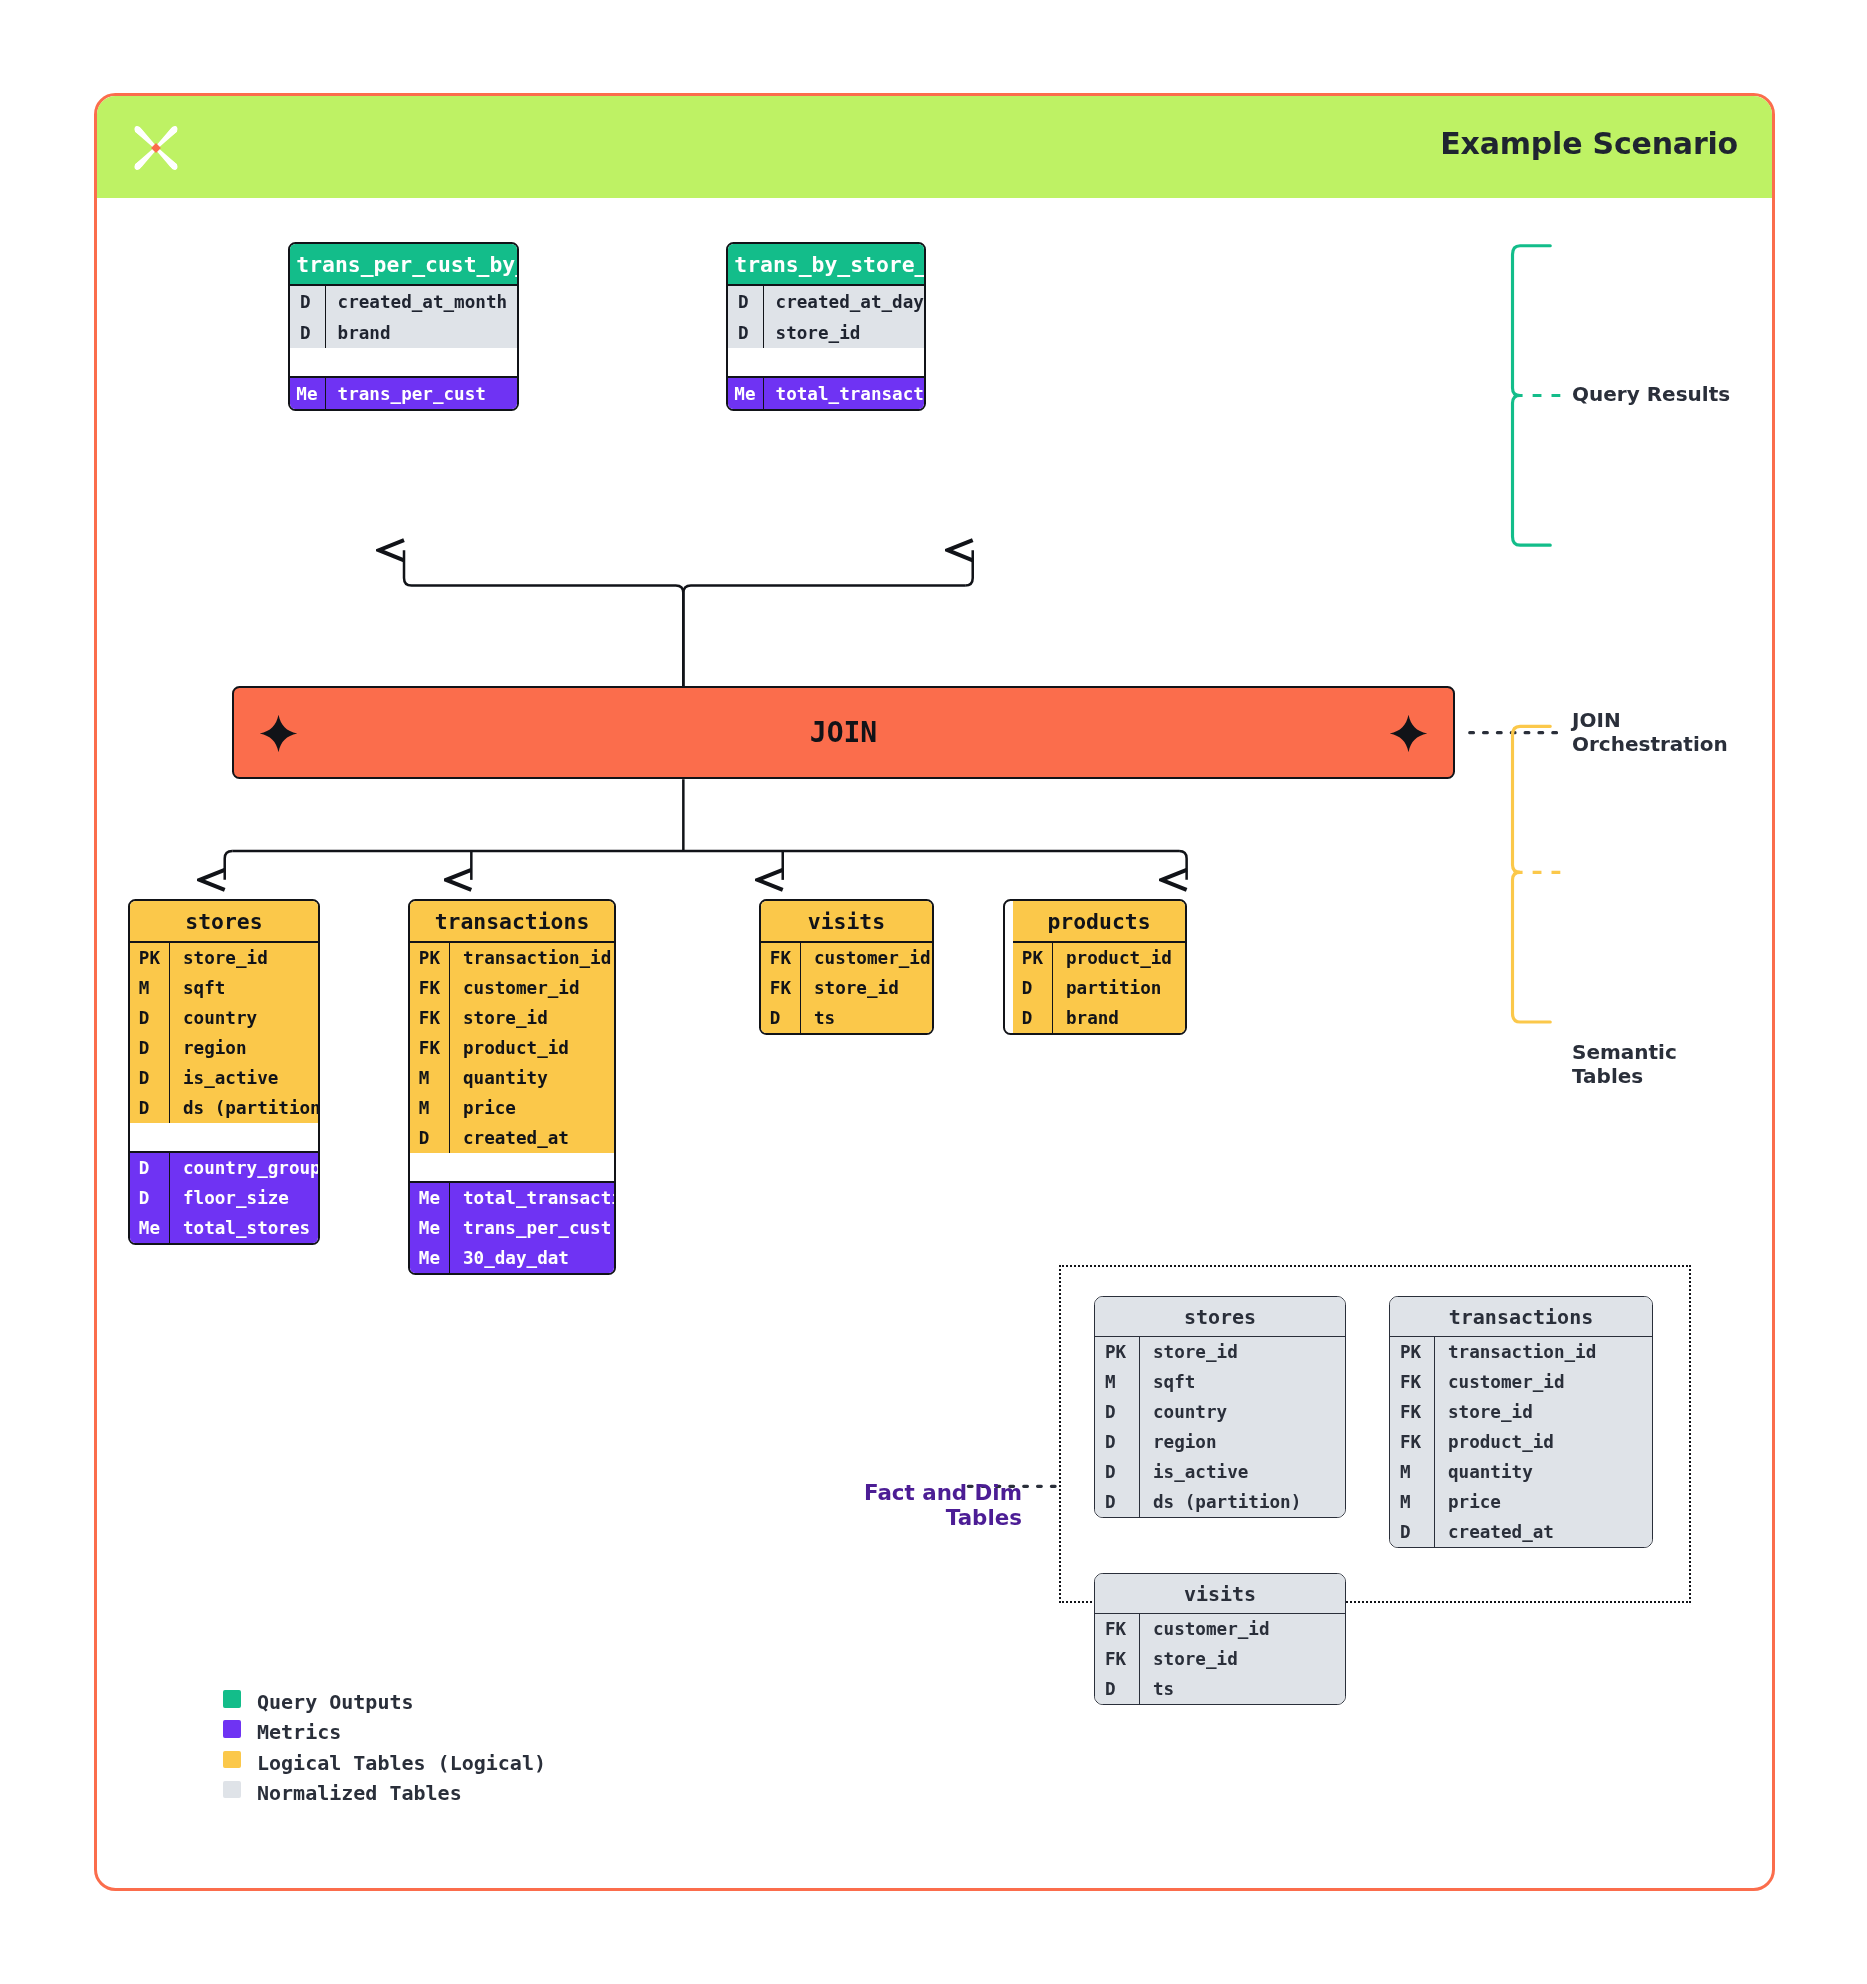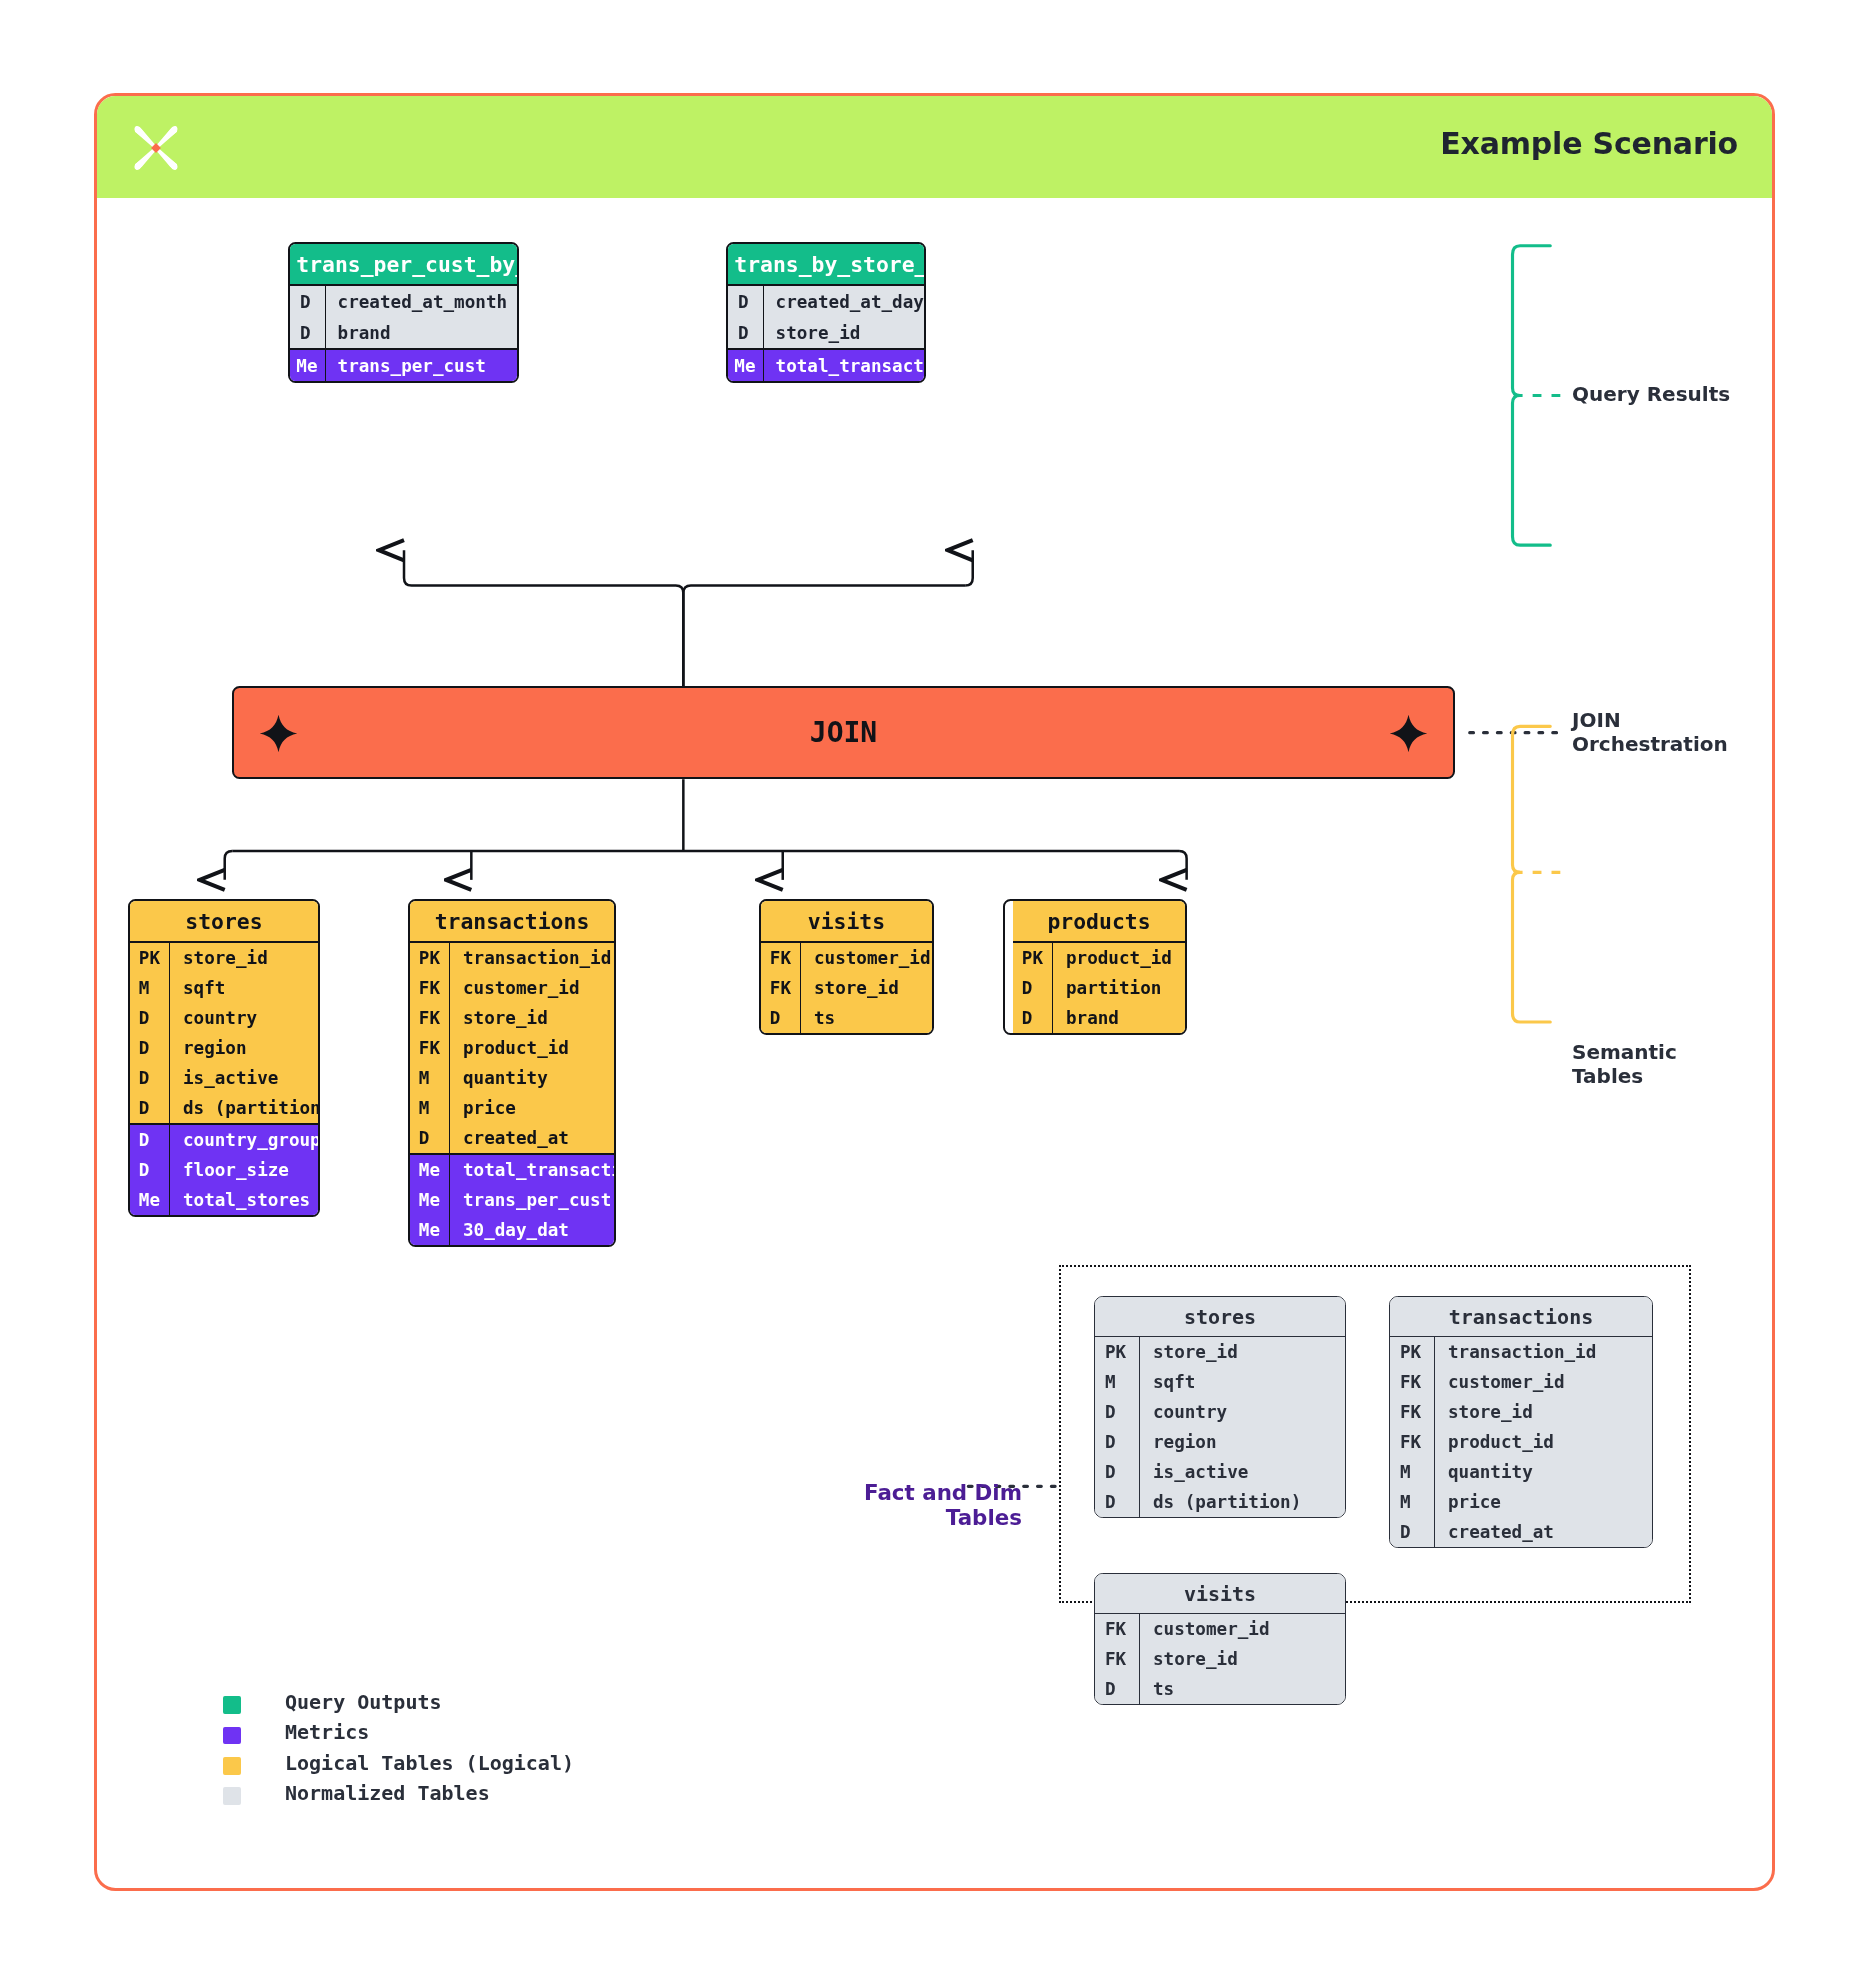--- a/index.html
+++ b/index.html
@@ -76,21 +76,21 @@
     flex: 1 1 auto;
     font-weight: bold;
     box-sizing: border-box;
   }
   .tbl .keycol-rule {
     position: absolute;
     top: 0; bottom: 0;
     width: 0;
     border-left: 1.9px solid #111318;
   }
-  .sect-rule { border-top: 2.5px solid #111318; }
+  .sect-rule { border-top: 2.5px solid #111318; margin-top: 28px; }
 
   
   .q-head { background: #13BD8A; color: #ffffff; font-size: 21.4px; }
   .q-dim  { background: #DFE3E8; color: #1f2430; }
   .q-met  { background: #6F33F3; color: #ffffff; }
 
   
   .s-head { background: #FBC84A; color: #111318; font-size: 21.4px; }
   .s-dim  { background: #FBC84A; color: #111318; }
   .s-met  { background: #6F33F3; color: #ffffff; }
@@ -144,21 +144,21 @@
   #factdim-label {
     position: absolute;
     left: 686px; top: 1384px;
     width: 239px; text-align: right;
     font-family: "DejaVu Sans", sans-serif;
     font-size: 21.4px; font-weight: bold; color: #4c1d95;
   }
 
   
   #legend { position: absolute; left: 126px; top: 1594px; }
-  .legend-row { display: flex; align-items: flex-end; margin-bottom: 6.3px; gap: 28px; }
+  .legend-row { display: flex; align-items: flex-start; margin-bottom: 6.3px; }
   .legend-swatch { width: 17.6px; height: 17.6px; border-radius: 1.9px; margin-right: 16.4px; flex: 0 0 auto; }
   .legend-text {
     font-family: "DejaVu Sans Mono", monospace;
     font-size: 20px; font-weight: bold; color: #2a2f3a;
     white-space: nowrap;
   }
 </style>
 </head>
 <body>
 

